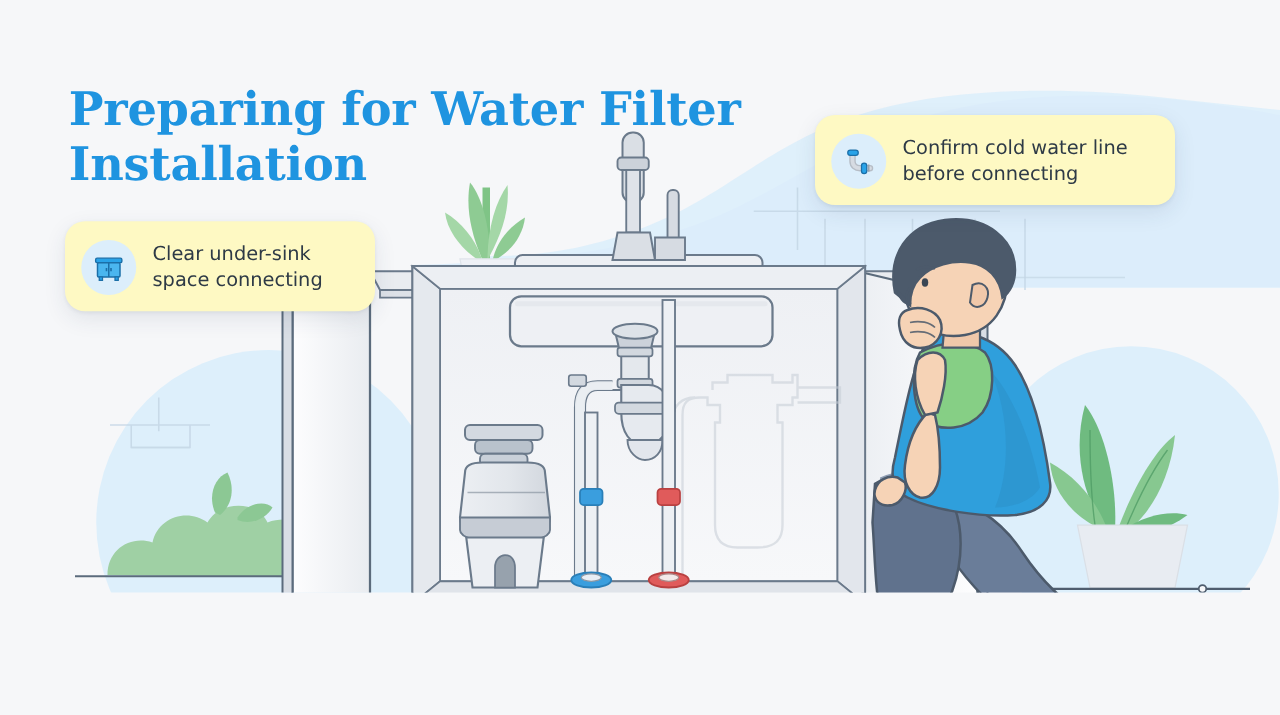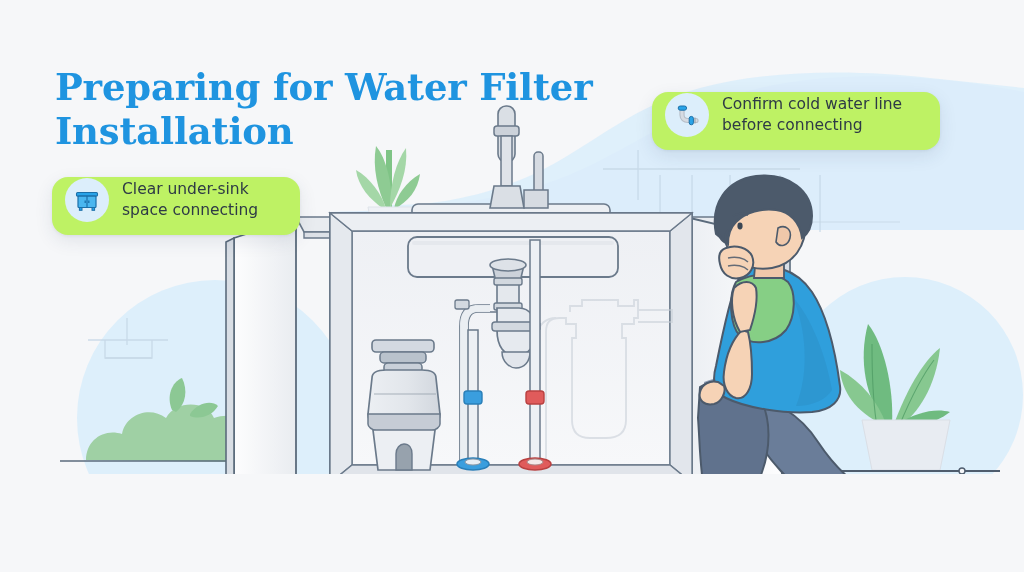--- a/index.html
+++ b/index.html
@@ -22,24 +22,24 @@
     color:#1f94e0;
     letter-spacing:-0.2px;
     white-space:pre-line;
     z-index:40;
   }
 
   
   .callout{
     position:absolute;
     display:flex;align-items:center;
-    background:#bef264;
+    background:#fef9c3;
     border-radius:16px;
     box-shadow:0 6px 18px rgba(40,60,90,0.10), 0 1px 3px rgba(40,60,90,0.07);
-    padding:1px 20px 13px 13px;
+    padding:15px 20px 13px 13px;
     z-index:45;
   }
   .callout .badge{
     flex:0 0 auto;
     width:44px;height:44px;border-radius:50%;
     background:#dceefb;
     display:flex;align-items:center;justify-content:center;
     margin-right:13px;
   }
   .callout .ctext{

